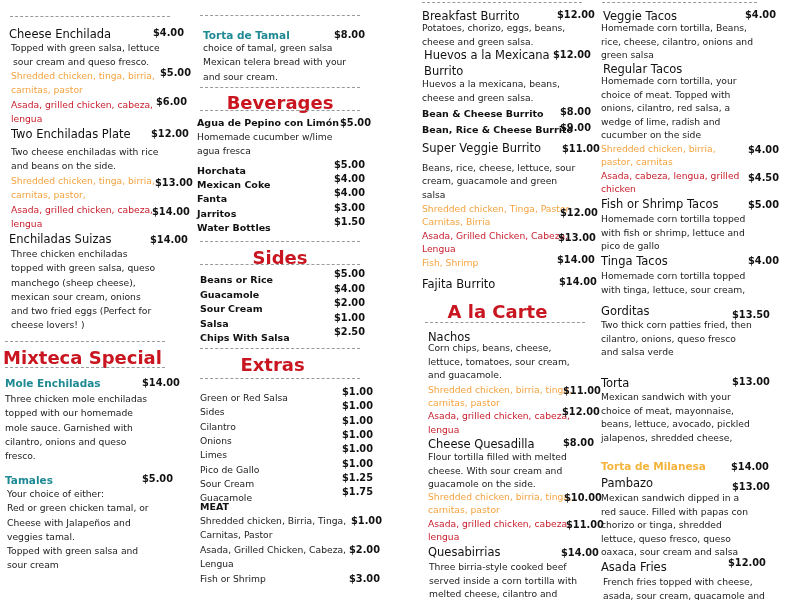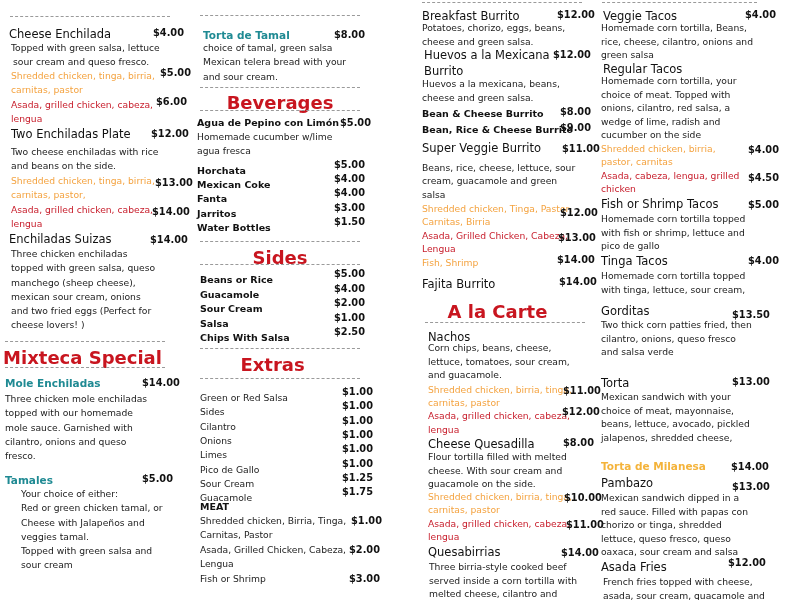--- a/index.html
+++ b/index.html
@@ -75,21 +75,21 @@
     <div>topped with our homemade</div>
     <div>mole sauce. Garnished with</div>
     <div>cilantro, onions and queso</div>
     <div>fresco.</div>
   </div>
 </div>
 
 <div>
   <span class="t teal" style="left:5px;top:474px">Tamales</span>
   <span class="t price" style="left:142px;top:473px">$5.00</span>
-  <div class="abs desc" style="left:21px;top:487px;line-height:14.3px">
+  <div class="abs desc" style="left:7px;top:487px;line-height:14.3px">
     <div>Your choice of either:</div>
     <div>Red or green chicken tamal, or</div>
     <div>Cheese with Jalapeños and</div>
     <div>veggies tamal.</div>
     <div>Topped with green salsa and</div>
     <div>sour cream</div>
   </div>
 </div>
 
 <div class="hr" style="left:200px;top:15px;width:160px"></div>

